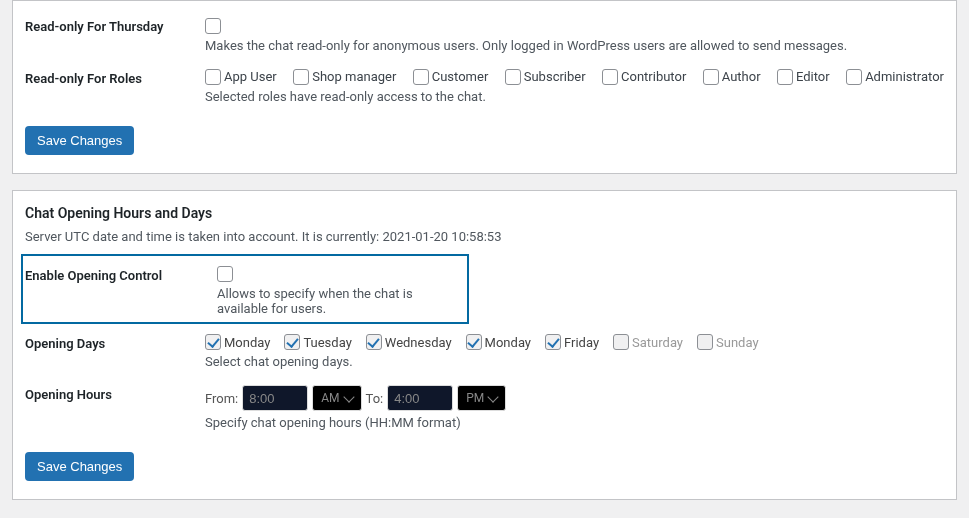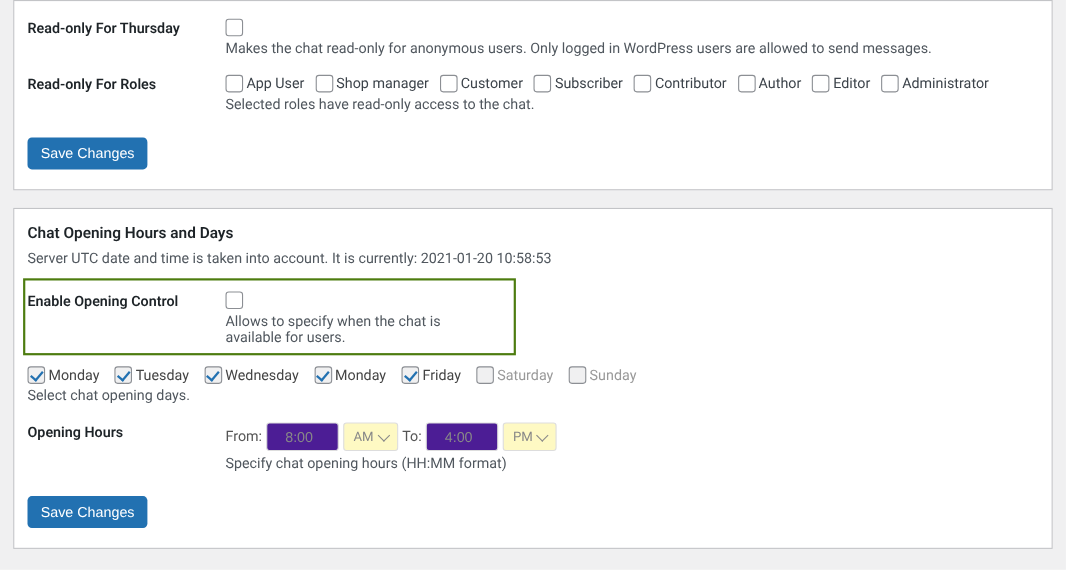--- a/index.html
+++ b/index.html
@@ -29,25 +29,26 @@
     color: #50575e;
     font-size: 13px;
     padding: 4px 0 10px 0;
   }
   .form-row {
     display: flex;
     align-items: flex-start;
     padding: 10px 0 6px 0;
   }
   .highlight-box {
-    border: 2px solid #4d7c0f;
+    border: 2px solid #0369a1;
     margin-left: -4px;
     padding-left: 2px;
     padding-right: 14px;
     width: 448px;
+    gap: 12px;
   }
   .form-row .label-col {
     width: 180px;
     flex-shrink: 0;
     font-weight: 600;
     color: #1d2327;
     padding-top: 2px;
   }
   .form-row .field-col {
     flex: 1;
@@ -75,21 +76,21 @@
   }
   .cb.checked::after {
     content: "";
     width: 5px;
     height: 9px;
     border: solid #2271b1;
     border-width: 0 2px 2px 0;
     transform: rotate(40deg);
     margin-top: -2px;
   }
-  .role-list { display: flex; flex-wrap: wrap; gap: 4px 10px; }
+  .role-list { display: flex; flex-wrap: wrap; gap: 4px 10px; justify-content: space-between; }
   .role-item { display: inline-flex; align-items: center; gap: 3px; font-size: 13px; color: #3c434a; }
   .day-list { display: flex; flex-wrap: wrap; gap: 16px 14px; }
   .day-item { display: inline-flex; align-items: center; gap: 3px; font-size: 13px; color: #888; }
   .day-item .txt { color: #444; }
   .day-item.unchecked .txt { color: #999; }
   .btn {
     display: inline-block;
     background: #2271b1;
     color: #fff;
     border: none;
@@ -104,36 +105,36 @@
     align-items: center;
     gap: 4px;
     color: #888;
   }
   .hours-row .lbl { color: #555; }
   .time-input {
     width: 66px;
     height: 26px;
     border: 1px solid #ddd;
     border-radius: 3px;
-    padding: 2px 16px;
+    padding: 2px 6px;
     font-size: 13px;
     color: #888;
-    background: #4c1d95;
+    background: #0f172a;
   }
   .ampm {
     display: inline-flex;
     align-items: center;
     gap: 5px;
     height: 26px;
     border: 1px solid #ddd;
     border-radius: 3px;
     padding: 2px 8px;
     font-size: 12px;
     color: #888;
-    background: #fef9c3;
+    background: #000000;
   }
   .chev {
     width: 8px; height: 8px;
     border-right: 1.5px solid #888;
     border-bottom: 1.5px solid #888;
     transform: rotate(45deg);
     margin-top: -3px;
   }
 </style>
 </head>
@@ -198,20 +199,21 @@
 
   <div class="form-row highlight-box">
     <div class="label-col">Enable Opening Control</div>
     <div class="field-col">
       <span class="cb"></span>
       <div class="desc">Allows to specify when the chat is available for users.</div>
     </div>
   </div>
 
   <div class="form-row">
+    <div class="label-col">Opening Days</div>
     <div class="field-col">
       <div class="day-list" id="days-list">
           <span class="day-item">
             <span class="cb disabled checked"></span>
             <span class="txt">Monday</span>
           </span>
           <span class="day-item">
             <span class="cb disabled checked"></span>
             <span class="txt">Tuesday</span>
           </span>

